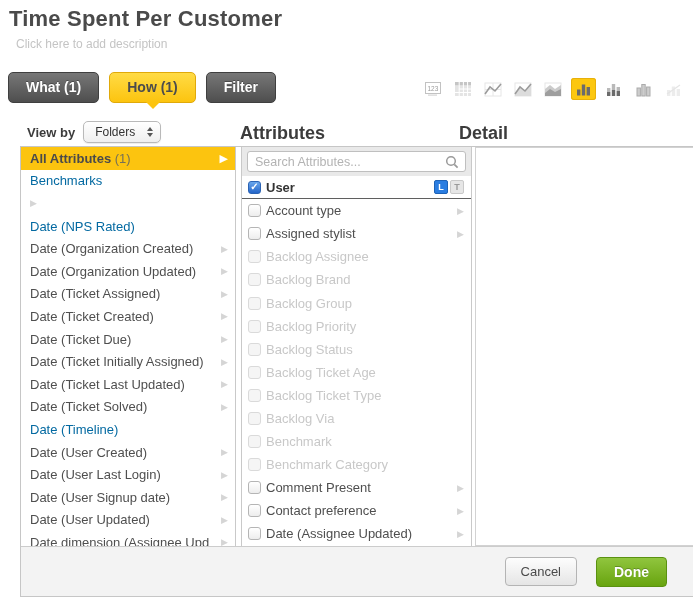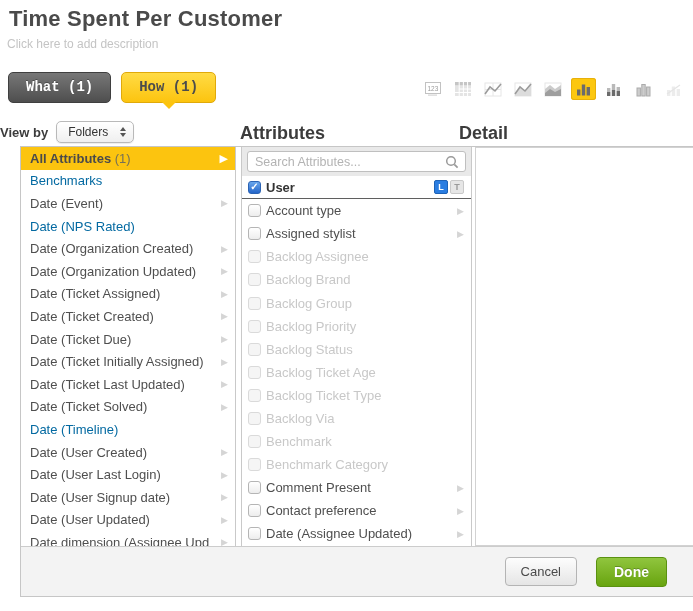--- a/index.html
+++ b/index.html
@@ -1,38 +1,38 @@
 <!DOCTYPE html>
 <html><head>
 <meta charset="utf-8">
 <style>
   * { margin:0; padding:0; box-sizing:border-box; }
   html,body { width:693px; height:611px; background:#fff; font-family:"Liberation Sans", sans-serif; position:relative; overflow:hidden; }
 
   
   .title { position:absolute; left:9px; top:6px; font-size:22px; font-weight:bold; color:#4a4a4a; letter-spacing:.2px; }
-  .desc  { position:absolute; left:7px; top:37px; font-size:12px; color:#c4c4c4; }
+  .desc  { position:absolute; left:16px; top:37px; font-size:12px; color:#c4c4c4; }
 
   
   .tabs { position:absolute; left:8px; top:72px; display:flex; gap:10px; }
   .tab  { position:relative; font-size:14px; font-weight:bold; color:#fff; padding:6px 17px 7px;
           border-radius:5px; background:linear-gradient(#777,#4e4e4e); border:1px solid #3f3f3f;
-          cursor:pointer; text-shadow:0 -1px 0 rgba(0,0,0,.3);font-family:Liberation Mono, monospace; }
+          cursor:pointer; text-shadow:0 -1px 0 rgba(0,0,0,.3); }
   .tab.active { background:linear-gradient(#ffdb45,#fcc40f); border-color:#e0a90a; color:#4c4c4c; text-shadow:none; }
   .tab.active::after { content:""; position:absolute; left:50%; bottom:-7px; margin-left:-7px;
           border-left:7px solid transparent; border-right:7px solid transparent; border-top:7px solid #fcc40f; }
 
   
   .icon-strip { position:absolute; top:78px; right:7px; display:flex; align-items:center; gap:5px; }
   .ct { width:25px; height:22px; display:flex; align-items:center; justify-content:center; cursor:pointer; border-radius:3px; }
   .ct.sel { background:#fcc70f; box-shadow:0 0 0 1px #e8b00a inset; }
   .ct.dim { opacity:.55; }
 
   
-  .viewby { position:absolute; left:0; top:121px; display:flex; align-items:center; font-size:13px; font-weight:bold; color:#3c3c3c;justify-content:center; }
+  .viewby { position:absolute; left:27px; top:121px; display:flex; align-items:center; font-size:13px; font-weight:bold; color:#3c3c3c;justify-content:center; }
   .select { display:inline-flex; align-items:center; margin-left:8px; font-weight:normal; font-size:12px; color:#333;
             background:linear-gradient(#fff,#efefef); border:1px solid #b9b9b9; border-radius:5px;
             padding:3px 7px 3px 11px; box-shadow:0 1px 1px rgba(0,0,0,.08); cursor:pointer; }
   .ud { display:inline-flex; flex-direction:column; gap:2px; margin-left:12px; }
   .ud i { width:0; height:0; border-left:3.5px solid transparent; border-right:3.5px solid transparent; }
   .ud .up { border-bottom:4px solid #555; }
   .ud .dn { border-top:4px solid #555; }
   .colhead { position:absolute; top:123px; font-size:18px; font-weight:bold; color:#3c3c3c; }
   .colhead.attrs { left:240px; } .colhead.detail { left:459px; }
 
@@ -83,20 +83,21 @@
 </style>
 </head>
 <body>
 
 <div class="title">Time Spent Per Customer</div>
 <div class="desc">Click here to add description</div>
 
 <div class="tabs">
   <div class="tab">What (1)</div>
   <div class="tab active">How (1)</div>
+  <div class="tab">Filter</div>
 </div>
 
 <div class="icon-strip">
   <span class="ct">
     <svg width="19" height="17">
         <rect x="1.5" y="1.5" width="15" height="11" fill="#fff" stroke="#c2c2c2"></rect>
         <text x="3.5" y="9.5" font-size="6.5" fill="#9a9a9a">123</text>
         <rect x="4" y="13.5" width="9" height="1.2" fill="#d5d5d5"></rect>
       </svg>
   </span>
@@ -183,21 +184,20 @@
 <div class="panel">
   <div class="col-folders">
       <div class="f-row sel">
         <span class="f-label">All Attributes<span class="count"> (1)</span></span>
         <span class="arr">▶</span>
       </div>
       <div class="f-row dis">
         <span class="f-label">Benchmarks</span>
       </div>
       <div class="f-row">
-        <span class="f-label">Date (Event)</span>
         <span class="arr">▶</span>
       </div>
       <div class="f-row dis">
         <span class="f-label">Date (NPS Rated)</span>
       </div>
       <div class="f-row">
         <span class="f-label">Date (Organization Created)</span>
         <span class="arr">▶</span>
       </div>
       <div class="f-row">

